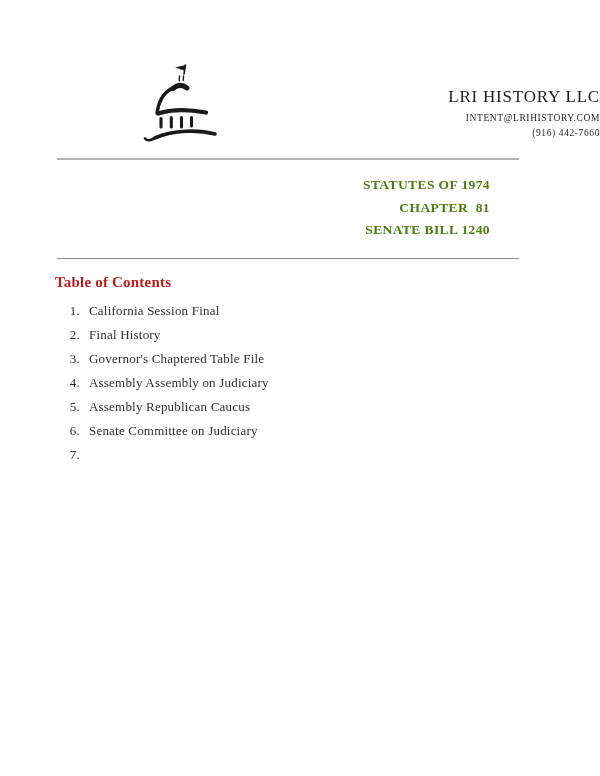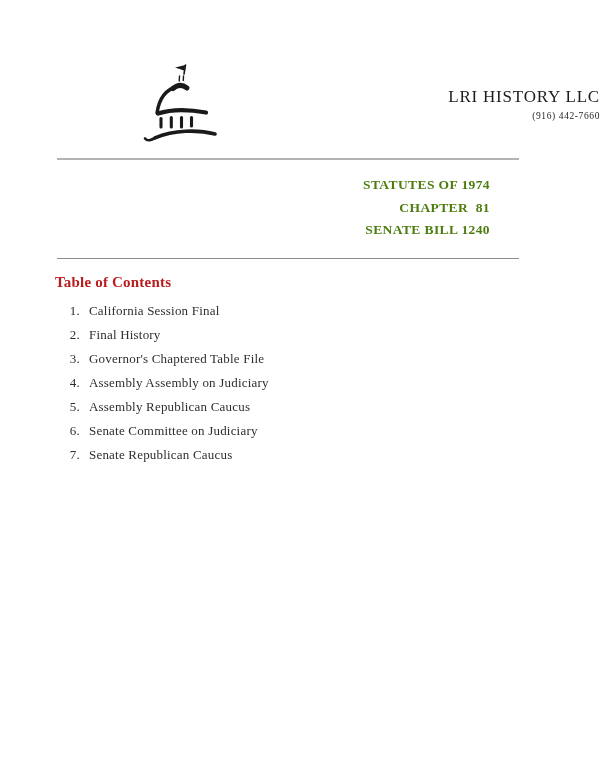--- a/index.html
+++ b/index.html
@@ -140,20 +140,21 @@
       <path d="M41.5,60.5 L41.5,70" stroke-width="3.1"></path>
       <path d="M51.5,60.5 L51.5,69" stroke-width="3.1"></path>
 
       <path d="M5,81.5 C7.5,84.5 10.5,83.5 16,80.5" stroke-width="2.6"></path>
       <path d="M15,80.8 C34,73 58,72.5 75,77" stroke-width="3.6"></path>
     </g>
   </svg>
 
   <div class="letterhead-text">
     <div class="company-name">LRI HISTORY LLC</div>
+    <div class="contact-line first">INTENT@LRIHISTORY.COM</div>
     <div class="contact-line">(916) 442-7660</div>
   </div>
 
   <div class="rule-1"></div>
 
   <div class="reference-block">
     <div class="reference-line">STATUTES OF 1974</div>
     <div class="reference-line">CHAPTER  81</div>
     <div class="reference-line">SENATE BILL 1240</div>
   </div>
@@ -182,17 +183,16 @@
     <div class="toc-item">
       <span class="toc-number">5.</span>
       <span class="toc-label">Assembly Republican Caucus</span>
     </div>
     <div class="toc-item">
       <span class="toc-number">6.</span>
       <span class="toc-label">Senate Committee on Judiciary</span>
     </div>
     <div class="toc-item">
       <span class="toc-number">7.</span>
-      <span class="toc-label">Senate Republican Caucus</span>
     </div>
   </div>
 
 </div>
 
 </body></html>

